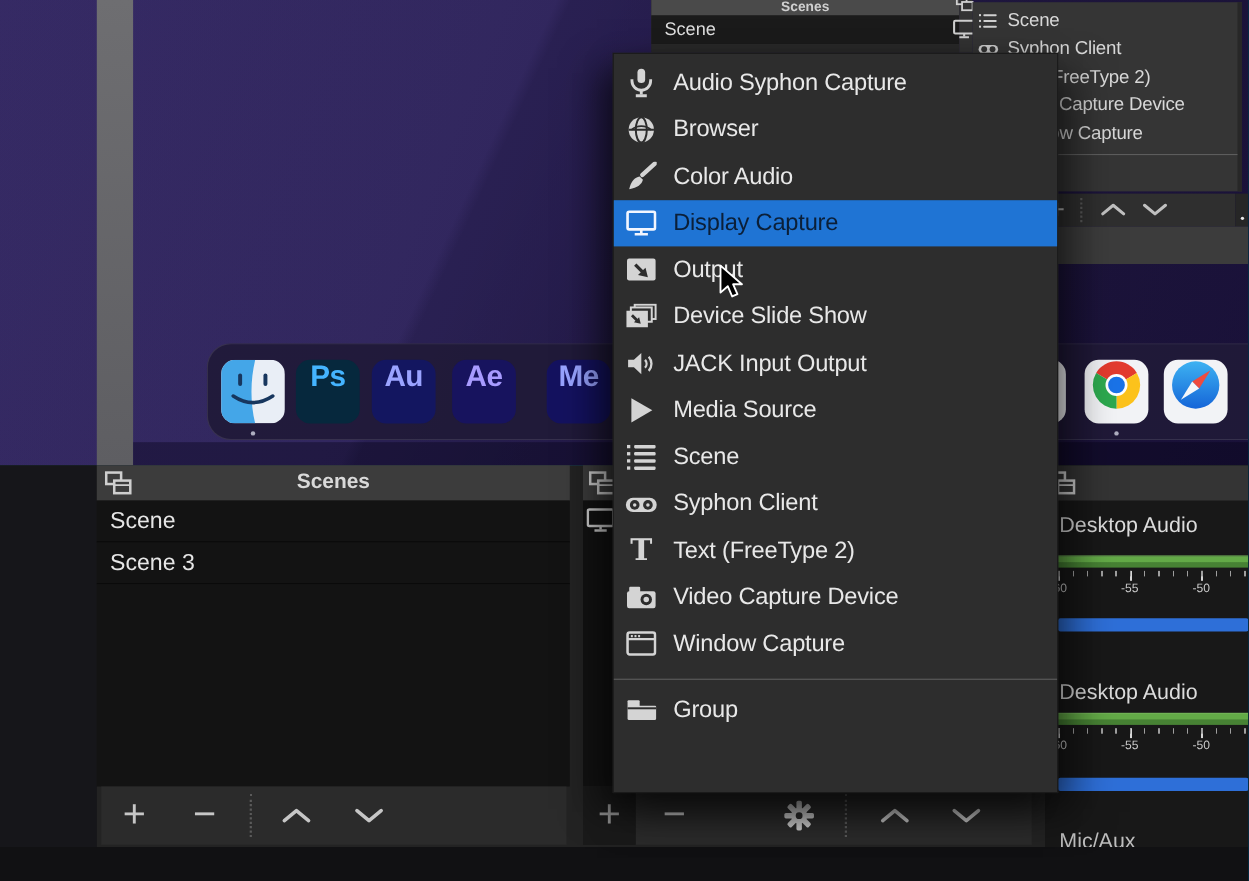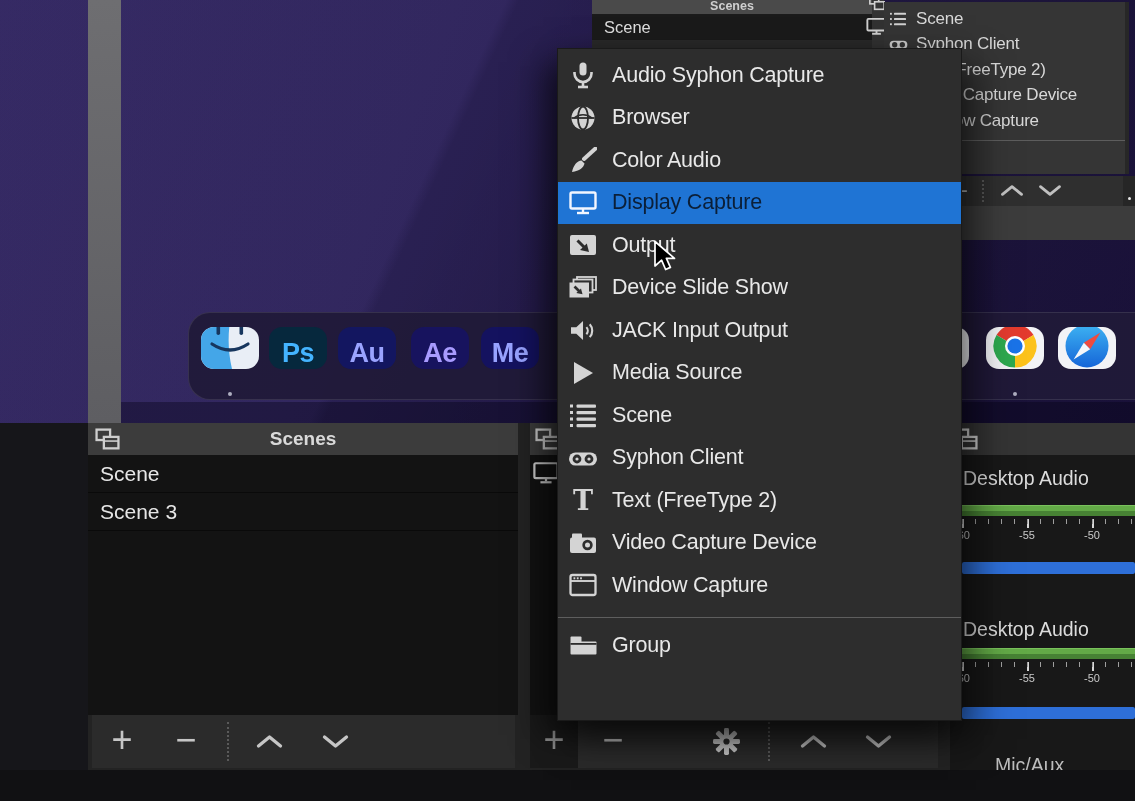--- a/index.html
+++ b/index.html
@@ -35,22 +35,22 @@
   .bgf-sep { border-top:1px solid #5d5d5d; margin:6px 0 4px 0; }
   .bgf-toolbar { left:884px; top:176px; width:239px; height:30px; background:#2f2f2f; }
   .bgf-tb-edge { left:1123px; top:176px; width:12px; height:30px; background:#262626; }
   .bgf-band { left:884px; top:206px; width:251px; height:34px; background:#3c3c3c; }
   .tiny-dot { left:1128px; top:197px; width:3px; height:3px; border-radius:50%; background:#e8e8e8; }
 
   
   #dock { left:188px; top:312px; width:947px; height:88px;
     background:rgba(32,26,56,0.93); border:1px solid rgba(255,255,255,0.10); border-right:none;
     border-radius:22px 0 0 22px; }
-  .tile { position:absolute; top:14px; width:58px; height:42px; border-radius:13px; overflow:hidden;
-    display:flex; align-items:flex-end; justify-content:center; }
+  .tile { position:absolute; top:14px; width:58px; height:58px; border-radius:13px; overflow:hidden;
+    display:flex; align-items:flex-start; justify-content:center; }
   .tile.letters { font-size:27px; font-weight:bold; letter-spacing:-0.5px; }
   .tile.white { background:#f2f3f6; }
   .dock-dot { position:absolute; top:79px; width:4px; height:4px; border-radius:50%; background:#aeaec0; }
 
   
   #panels { left:0; top:423px; width:1135px; height:347px; background:#232323; }
   .left-void { position:absolute; left:0; top:0; width:88px; height:347px; background:#16161a; }
   .panel { position:absolute; top:0; height:347px; }
   .p-header { position:absolute; left:0; top:0; right:0; height:32px; background:#3c3c3c; }
   .p-title { position:absolute; left:0; right:0; top:0; height:32px; text-align:center;
@@ -227,21 +227,21 @@
     </div>
     <div class="tile letters" style="left:80px; background:#06283d; color:#44b4ff;">
       <span>Ps</span>
     </div>
     <div class="tile letters" style="left:149px; background:#131660; color:#9aa3ff;">
       <span>Au</span>
     </div>
     <div class="tile letters" style="left:222px; background:#17135e; color:#a89bff;">
       <span>Ae</span>
     </div>
-    <div class="tile letters" style="left:292px; background:#14125f; color:#98a3ff;">
+    <div class="tile letters" style="left:308px; background:#14125f; color:#98a3ff;">
       <span>Me</span>
     </div>
     <div class="tile white" style="left:722px;"></div>
     <div class="tile white" style="left:797px;">
       <svg width="46" height="46" viewBox="0 0 46 46">
         <path d="M23,23 L4.5,12 A21.5,21.5 0 0 1 41.5,12 Z" fill="#e33b2e"></path>
         <path d="M23,23 L41.5,12 A21.5,21.5 0 0 1 23,44.5 Z" fill="#fcc21b"></path>
         <path d="M23,23 L23,44.5 A21.5,21.5 0 0 1 4.5,12 Z" fill="#2da94f"></path>
         <circle cx="23" cy="23" r="10" fill="#fff"></circle>
         <circle cx="23" cy="23" r="7.6" fill="#1a73e8"></circle>
@@ -377,21 +377,21 @@
       <div class="meter" style="top:225px;"></div>
       <div class="ruler" style="top:239px;">
           <div class="major"></div>
           <div class="minor"></div>
         </div>
       <span class="tick-lbl" style="left:12px; top:249px;">-60</span>
       <span class="tick-lbl" style="left:77px; top:249px;">-55</span>
       <span class="tick-lbl" style="left:142px; top:249px;">-50</span>
       <div class="vol-slider" style="top:284px;"></div>
 
-      <div class="mx-label" style="top:331px; color:#bdbdbd;margin-left:32px;">Mic/Aux</div>
+      <div class="mx-label" style="top:331px; color:#bdbdbd;">Mic/Aux</div>
     </div>
   </div>
 
   <div id="statusbar" class="abs"></div>
 
   <div id="menu" class="abs">
 
     <div class="menu-row">
       <span class="mi">
         <svg width="26" height="28" viewBox="0 0 26 28">

